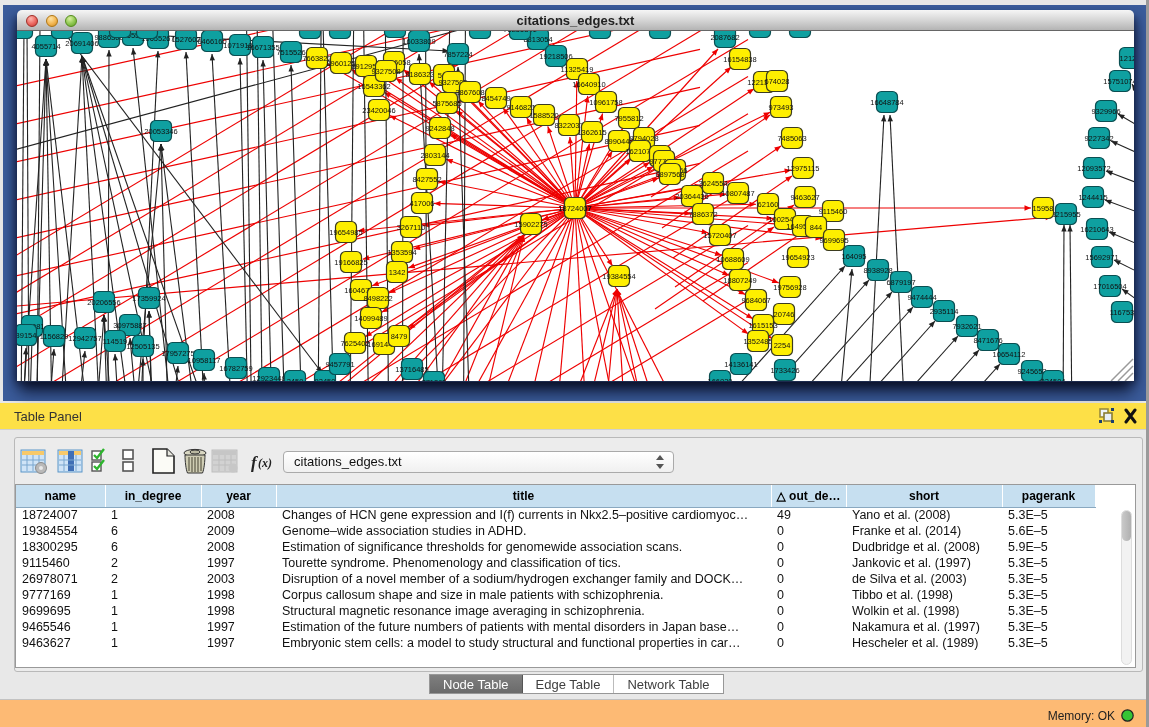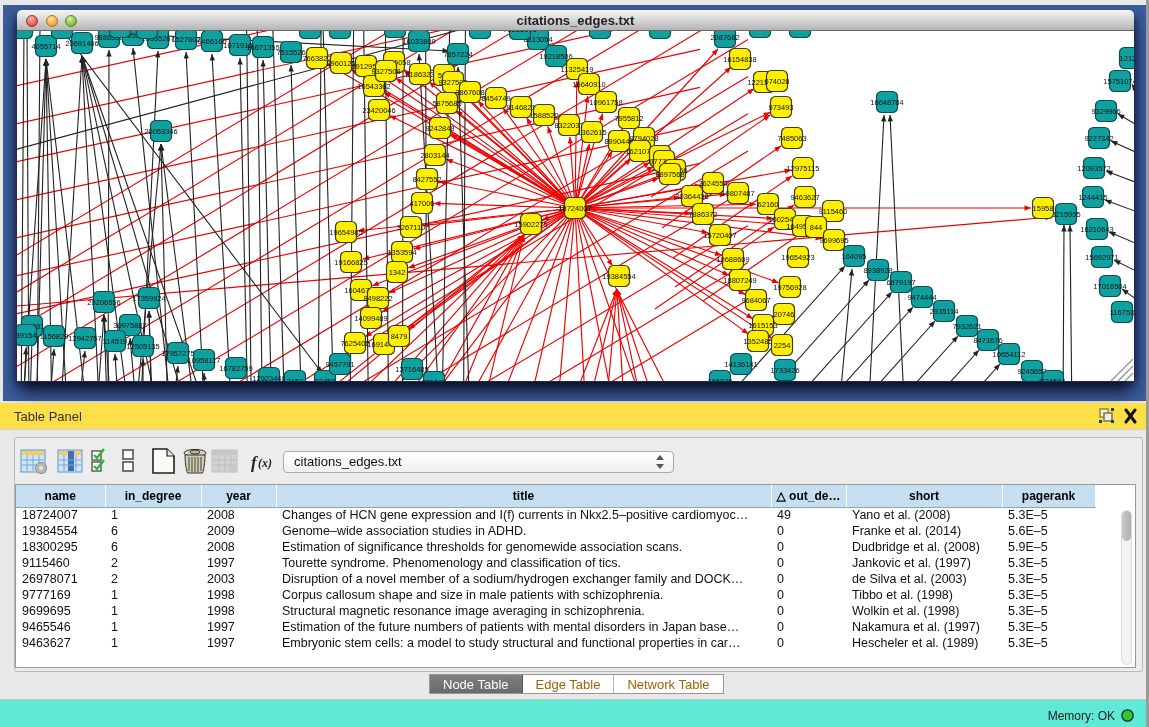--- a/index.html
+++ b/index.html
@@ -10,23 +10,23 @@
 #tpheader{position:absolute;left:0px;top:403px;width:1149px;height:27px;background:#fde047;border-bottom:1px solid #d0d0d0}
 #tpheader span{position:absolute;left:14px;top:6px;font-size:13px;color:#333}
 #panel{position:absolute;left:14px;top:437px;width:1129px;height:235px;background:#ececec;border:1px solid #b9b9b9;border-radius:3px}
 #toolbar{position:absolute;left:0;top:0;width:100%;height:43px}
 #combo{position:absolute;left:268px;top:13px;width:391px;height:22px;background:linear-gradient(#fff,#f0f0f0);border:1px solid #aaa;border-radius:4px;font-size:13px;color:#111;line-height:20px;padding-left:10px}
 #tablewrap{position:absolute;left:0px;top:46px;width:1121px;height:184px;background:#fff;border:1px solid #999;overflow:hidden}
 table{border-collapse:collapse;table-layout:fixed;width:1079px;font-size:12.5px}
 th{background:#c6dff0;border-right:1px solid #fff;border-bottom:1px solid #89a8c0;font-weight:bold;font-size:12px;height:22px;padding:0}
 td{height:16px;padding:0 0 0 6px;white-space:nowrap;overflow:hidden;color:#111}
 #tabs{position:absolute;left:429px;top:674px;height:20px;display:flex;border:1px solid #979797;border-radius:0;overflow:hidden;background:#fff}
-.tab{font-size:13px;line-height:19px;padding:0 13px;color:#a16207;border-right:1px solid #bbb}
+.tab{font-size:13px;line-height:19px;padding:0 13px;color:#404040;border-right:1px solid #bbb}
 .tab.sel{background:linear-gradient(#7f7f7f,#6a6a6a);color:#fff;border-right:1px solid #555}
-#status{position:absolute;left:0;top:699px;width:1149px;height:28px;background:#5eead4;border-top:1px solid #c2c2c2}
+#status{position:absolute;left:0;top:699px;width:1149px;height:28px;background:#fdba74;border-top:1px solid #c2c2c2}
 #rightedge{position:absolute;right:0;top:0;width:3px;height:727px;background:#9a9a9a}
 </style></head><body>
 <div id="desktop"></div>
 <div id="gwin">
  <div id="titlebar">citations_edges.txt
   <div class="tl" style="left:9px;top:4.5px;background:radial-gradient(circle at 38% 28%,#fcb6ae,#ee6b64 52%,#c23830);border:1px solid #a12d26"></div>
   <div class="tl" style="left:28.5px;top:4.5px;background:radial-gradient(circle at 38% 28%,#fde2a2,#f4b854 52%,#cd8a20);border:1px solid #b07613"></div>
   <div class="tl" style="left:48px;top:4.5px;background:radial-gradient(circle at 38% 28%,#d8f0a0,#90c852 52%,#5f9c24);border:1px solid #548c1c"></div>
  </div>
  <div id="canvas">

